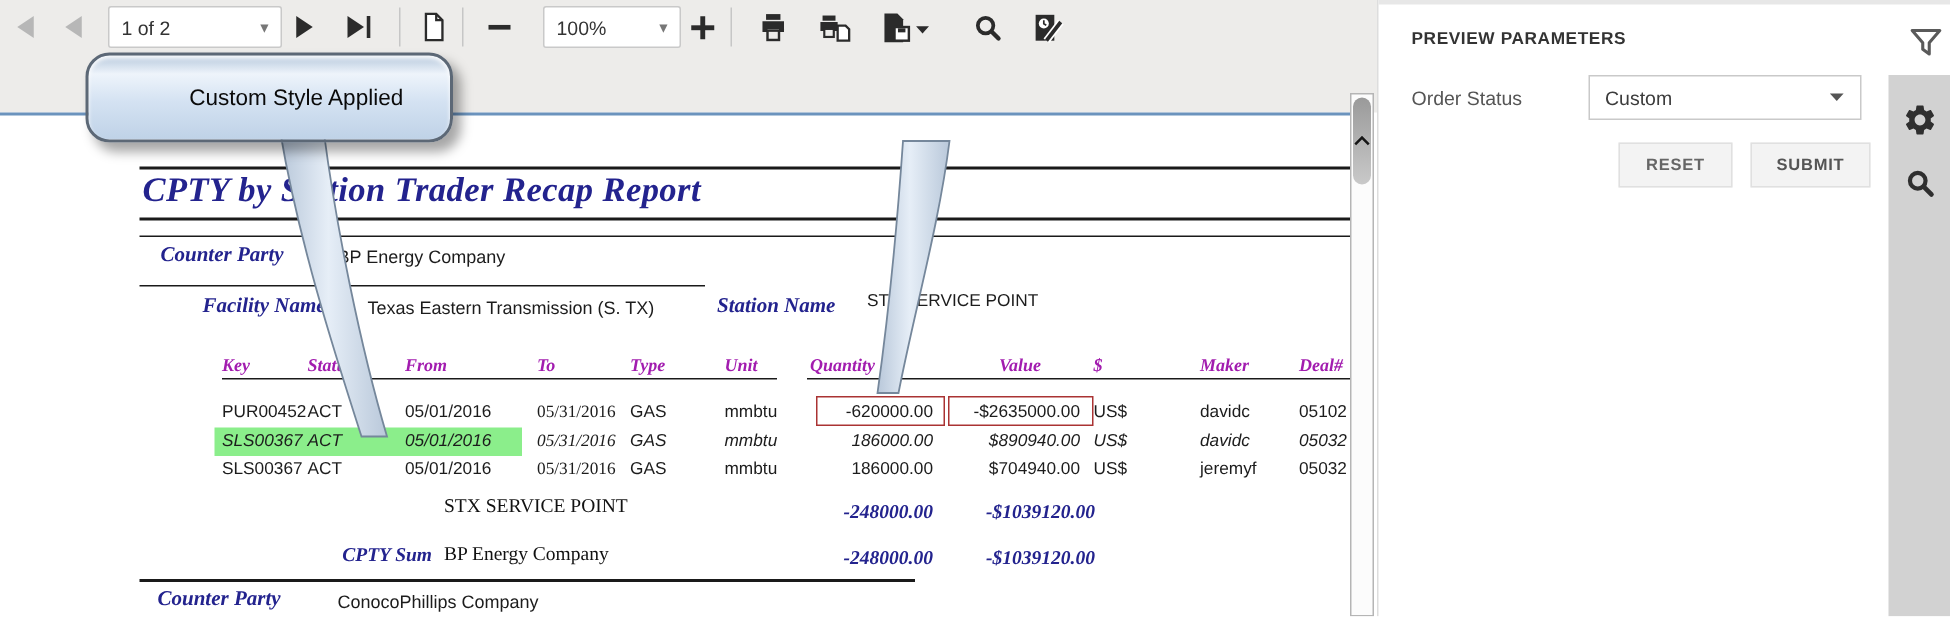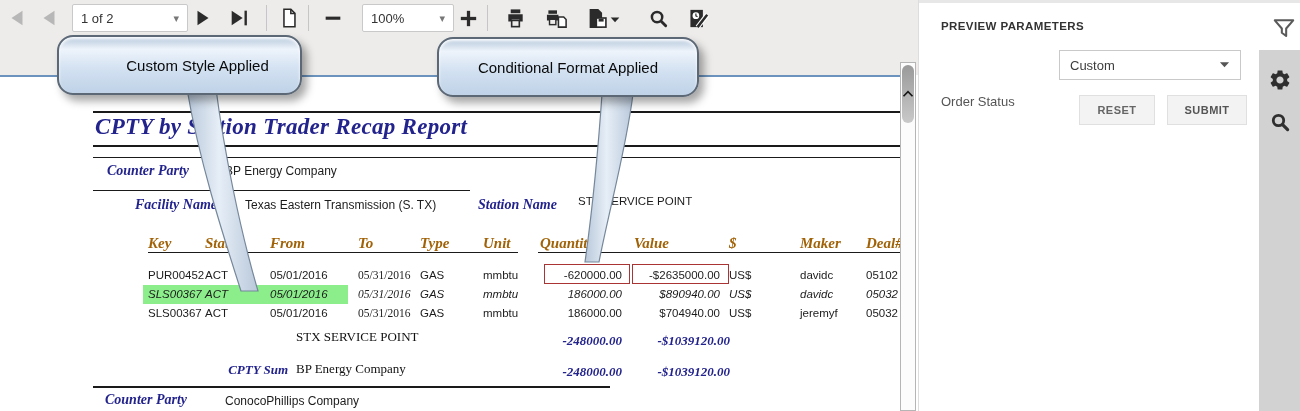--- a/index.html
+++ b/index.html
@@ -19,22 +19,22 @@
   .hline{position:absolute;background:#1a1a1a;}
   .nlabel{position:absolute;font-family:"Liberation Serif",serif;font-style:italic;font-weight:bold;color:#23238E;white-space:nowrap;}
   .dtxt{position:absolute;font-family:"Liberation Sans",sans-serif;color:#1c1c1c;white-space:nowrap;}
   .rtitle{font-size:23px;letter-spacing:.3px;}
   .trow{position:absolute;left:0;width:960px;height:19px;font-size:11.5px;color:#1c1c1c;}
   .trow span{position:absolute;line-height:19px;white-space:nowrap;}
   .cKey{left:148px;width:60px;} .cStatus{left:205px;width:46px;} .cFrom{left:270px;width:80px;}
   .cTo{left:358px;width:80px;font-family:Liberation Serif, serif;} .cType{left:420px;width:42px;} .cUnit{left:483px;width:48px;}
   .cQty{left:540px;width:82px;text-align:right;} .cVal{left:628px;width:92px;text-align:right;}
   .cCur{left:729px;width:38px;} .cMaker{left:800px;width:60px;} .cDeal{left:866px;width:70px;}
-  .hdr span{font-family:"Liberation Serif",serif;font-style:italic;font-weight:bold;color:#a16207;
-            font-size:15px;text-align:left;}
+  .hdr span{font-family:"Liberation Serif",serif;font-style:italic;font-weight:bold;color:#a21caf;
+            font-size:12px;text-align:left;}
   .it span{font-style:italic;}
   .green-hl{position:absolute;left:143px;top:285px;width:205px;height:19px;background:#8BEE8B;}
   .redbox{position:absolute;border:1px solid #AA3333;height:18px;}
   .sum{font-size:13px;}
   .serifval{position:absolute;font-family:"Liberation Serif",serif;color:#111;font-size:13px;white-space:nowrap;}
   
   .vscroll{position:absolute;left:900px;top:62px;width:16px;height:349px;background:#fcfcfc;
            border:1px solid #b5b5b5;box-sizing:border-box;z-index:3;}
   .vthumb{position:absolute;left:1px;top:2px;width:12px;height:58px;border-radius:6px;
           background:linear-gradient(180deg,#9a9a9a,#c9c9c9);display:flex;align-items:center;justify-content:center;}
@@ -43,21 +43,21 @@
   .bubble{position:absolute;z-index:6;border:2px solid #5c6876;border-radius:16px;
           background:linear-gradient(180deg,#b6c8dc 0%,#eef4fb 22%,#d4e2f2 55%,#bfd2e7 100%);
           box-shadow:5px 6px 8px rgba(0,0,0,.35), inset 0 2px 3px rgba(255,255,255,.95);
           display:flex;align-items:center;justify-content:center;font-size:15px;color:#0a0a0a;}
   .bubble1{left:57px;top:35px;width:205px;height:56px;padding-left:36px;}
   .bubble2{left:437px;top:37px;width:258px;height:56px;}
   
   .panel{position:absolute;left:918px;top:0;width:382px;height:411px;background:#fff;border-left:1px solid #ddd;z-index:2;}
   .panel-topstrip{position:absolute;left:0;top:0;width:382px;height:3px;background:#e7e7e7;}
   .panel-title{position:absolute;left:22px;top:20px;font-size:11.5px;font-weight:bold;color:#333;letter-spacing:.4px;}
-  .param-label{position:absolute;left:22px;top:58px;font-size:13px;color:#555;margin-top:36px;}
+  .param-label{position:absolute;left:22px;top:58px;font-size:13px;color:#555;}
   .pselect{position:absolute;left:140px;top:50px;width:182px;height:30px;background:#fff;border:1px solid #c9c9c9;
            box-sizing:border-box;display:flex;align-items:center;justify-content:space-between;
            padding:0 10px;font-size:13px;color:#3c3c3c;}
   .pbtn{position:absolute;top:95px;height:28px;background:#f3f3f3;border:1px solid #e0e0e0;
         display:flex;align-items:center;justify-content:center;font-size:11px;font-weight:bold;
         color:#666;letter-spacing:.5px;cursor:pointer;}
   .btn-reset{left:160px;width:74px;} .btn-submit{left:248px;width:78px;color:#555;}
   .side-strip{position:absolute;left:340px;top:50px;width:42px;height:361px;background:#d2d2d2;}
   .strip-icon{position:absolute;left:9px;width:24px;height:24px;}
   .funnel-btn{position:absolute;left:352px;top:16px;width:26px;height:26px;}
@@ -175,21 +175,21 @@
       <div class="dtxt" style="left:578px;top:195px;font-size:11.5px;">STX SERVICE POINT</div>
 
       <div class="trow hdr" style="top:234px;">
         <span class="cKey">Key</span>
         <span class="cStatus">Status</span>
         <span class="cFrom">From</span>
         <span class="cTo">To</span>
         <span class="cType">Type</span>
         <span class="cUnit">Unit</span>
         <span class="cQty" style="text-align:left;">Quantity</span>
-        <span class="cVal" style="text-align:left;left:634px;">Value</span>
+        <span class="cVal" style="text-align:center;left:634px;">Value</span>
         <span class="cCur">$</span>
         <span class="cMaker">Maker</span>
         <span class="cDeal">Deal#</span>
       </div>
       <div class="hline" style="left:148px;top:252px;width:370px;height:1px;"></div>
       <div class="hline" style="left:538px;top:252px;width:365px;height:1px;"></div>
 
       <div class="green-hl"></div>
       <div class="redbox" style="left:544px;top:264px;width:84px;"></div>
       <div class="redbox" style="left:632px;top:264px;width:95px;"></div>
@@ -265,23 +265,20 @@
           <stop offset="1" stop-color="#b9c8da"></stop>
       </linearGradient>
     </defs>
     <path d="M187 89 C199 160 222 232 241 291 L258 291 C240 230 224 150 216 89 Z" fill="url(#tg)" stroke="#75879b" stroke-width="1.2"></path>
     <path d="M602 94 C598 152 592 212 585 262 L599 262 C609 210 626 150 633 94 Z" fill="url(#tg)" stroke="#75879b" stroke-width="1.2"></path>
   </svg>
 
   <div class="bubble bubble1">
     <span>Custom Style Applied</span>
   </div>
-  <div class="bubble bubble2">
-    <span>Conditional Format Applied</span>
-  </div>
 
   <div class="panel">
     <div class="panel-topstrip"></div>
     <div class="panel-title">PREVIEW PARAMETERS</div>
     <div class="funnel-btn">
       <svg width="26" height="26" viewBox="0 0 24 24">
           <path d="M3.5 4 h17 l-6.5 7.5 v7 l-4 -3 v-4 z" fill="none" stroke="#5a5a5a" stroke-width="1.9" stroke-linejoin="round"></path>
         </svg>
     </div>
     <div class="param-label">Order Status</div>

